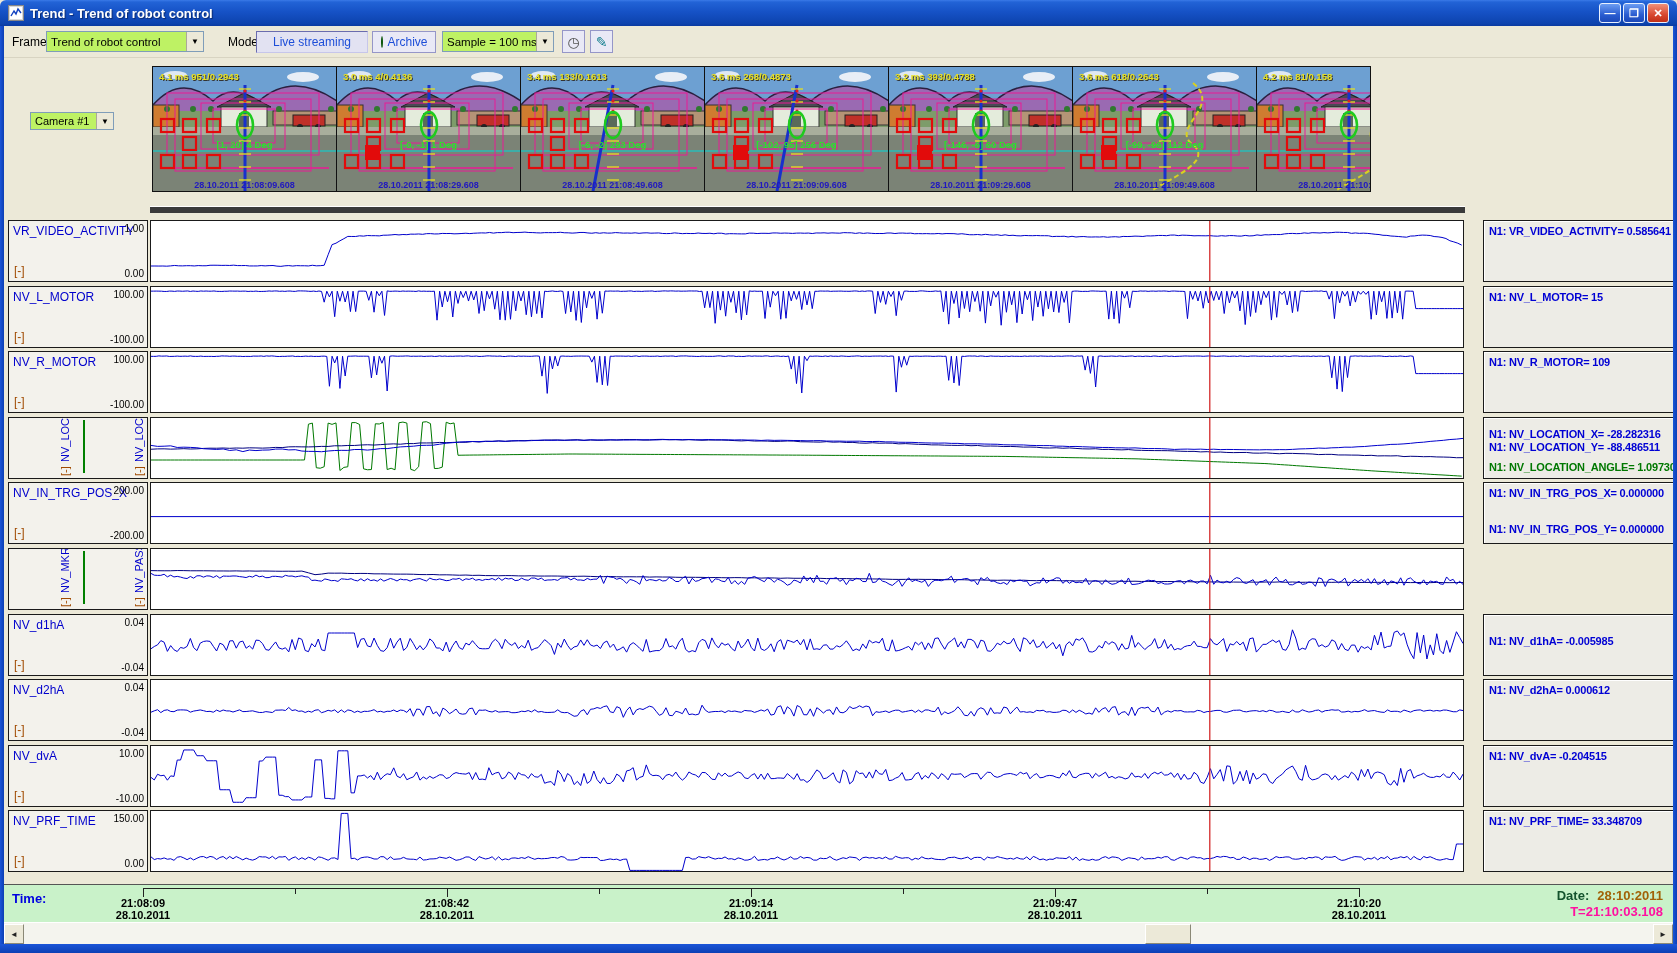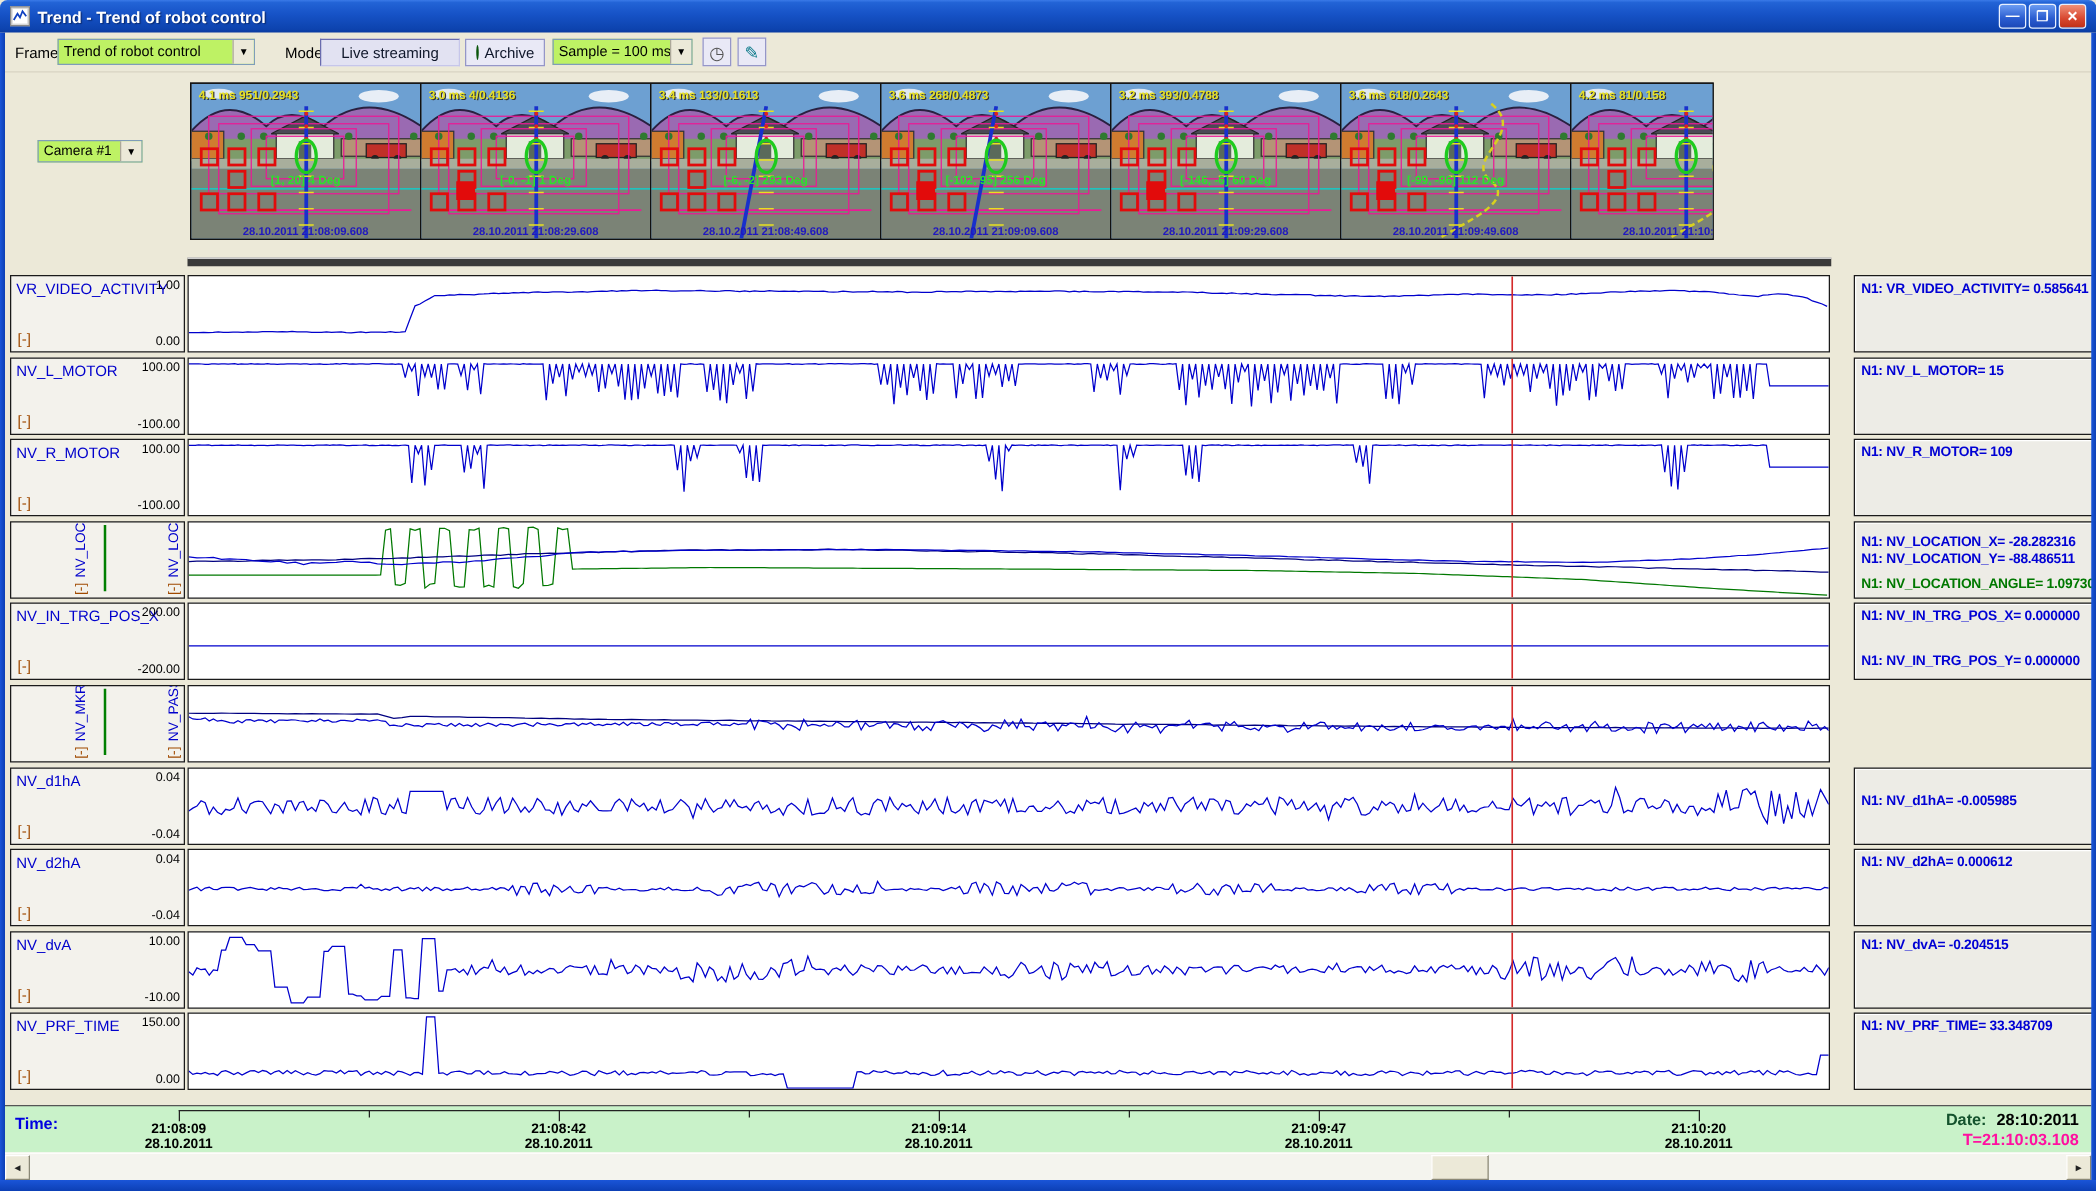--- a/index.html
+++ b/index.html
@@ -23,21 +23,21 @@
   .win-btn.close{background:linear-gradient(180deg,#f09078,#d84830 60%,#c03018);}
   
   .toolbar{position:absolute;left:4px;right:4px;top:26px;height:32px;background:#ece9d8;border-bottom:1px solid #d8d4c2;z-index:10;}
   .tb-lbl{position:absolute;top:9px;font-size:12px;color:#000;}
   .combo{position:absolute;top:5px;height:21px;background:#bef264;border:1px solid #7f9db9;font-size:11.5px;
     display:flex;align-items:center;}
   .combo .cval{flex:1;padding:0 4px;white-space:nowrap;overflow:hidden;}
   .combo .carr{width:17px;height:100%;background:#ece9d8;border-left:1px solid #aca899;font-size:8px;
     display:flex;align-items:center;justify-content:center;color:#000;}
   .tb-btn{position:absolute;top:5px;height:22px;background:#e9e9f6;border:1px solid #9596c8;font-size:12px;
-    color:#0f172a;display:flex;align-items:center;justify-content:center;gap:5px;padding:0 8px;}
+    color:#1d4ed8;display:flex;align-items:center;justify-content:center;gap:5px;padding:0 8px;}
   .tb-btn.pressed{border-style:solid;border-color:#6a6cae #c6c6ea #c6c6ea #6a6cae;background:#e2e2f2;}
   .sphere{width:12px;height:12px;border-radius:50%;display:inline-block;
     background:radial-gradient(circle at 35% 30%,#b8f0b0,#2ca62c 60%,#117011);border:1px solid #0a550a;}
   .icon-btn{position:absolute;top:4px;width:23px;height:23px;background:#e9e9f6;border:1px solid #9596c8;
     font-size:14px;display:flex;align-items:center;justify-content:center;padding:0;}
   .icon-btn.clock{color:#555;}
   .icon-btn.notes{color:#0b7a8a;}
   
   .cam-combo{position:absolute;left:30px;top:112px;width:84px;height:18px;font-size:11px;z-index:5;}
   .thumbs{position:absolute;left:152px;top:66px;width:1219px;height:126px;display:flex;overflow:hidden;
@@ -69,21 +69,21 @@
   
   .timebar{position:absolute;left:4px;right:4px;top:884px;height:38px;background:#c9f2c9;border-top:1px solid #555;}
   .time-lbl{position:absolute;left:8px;top:6px;color:#0000e0;font-weight:bold;font-size:13px;}
   .ruler{position:absolute;left:139px;top:3px;width:1216px;height:1px;background:#222;}
   .rtick{position:absolute;top:3px;width:1px;background:#222;}
   .rtick.major{height:9px;}
   .rtick.minor{height:6px;}
   .ttick{position:absolute;top:12px;width:90px;text-align:center;color:#000;font-size:11px;font-weight:bold;line-height:12px;}
   .dateblock{position:absolute;right:10px;top:3px;text-align:right;font-size:13px;font-weight:bold;line-height:16px;}
   .dateblock .dlbl{color:#14532d;margin-right:8px;}
-  .dateblock .dval{color:#000000;}
+  .dateblock .dval{color:#a16207;}
   .tval{color:#ff10a0;}
   
   .hscroll{position:absolute;left:4px;right:4px;top:922px;height:22px;background:#f4f4ee;border-top:1px solid #fff;}
   .sb-btn{position:absolute;top:1px;width:20px;height:20px;background:#ece9d8;border:1px solid;
     border-color:#fff #8a8876 #8a8876 #fff;font-size:8px;display:flex;align-items:center;justify-content:center;color:#222;padding:0;}
   .sb-left{left:0;}
   .sb-right{right:0;}
   .sb-thumb{position:absolute;top:1px;left:1141px;width:46px;height:20px;background:#ece9d8;border:1px solid;
     border-color:#fff #8a8876 #8a8876 #fff;}
 </style>

